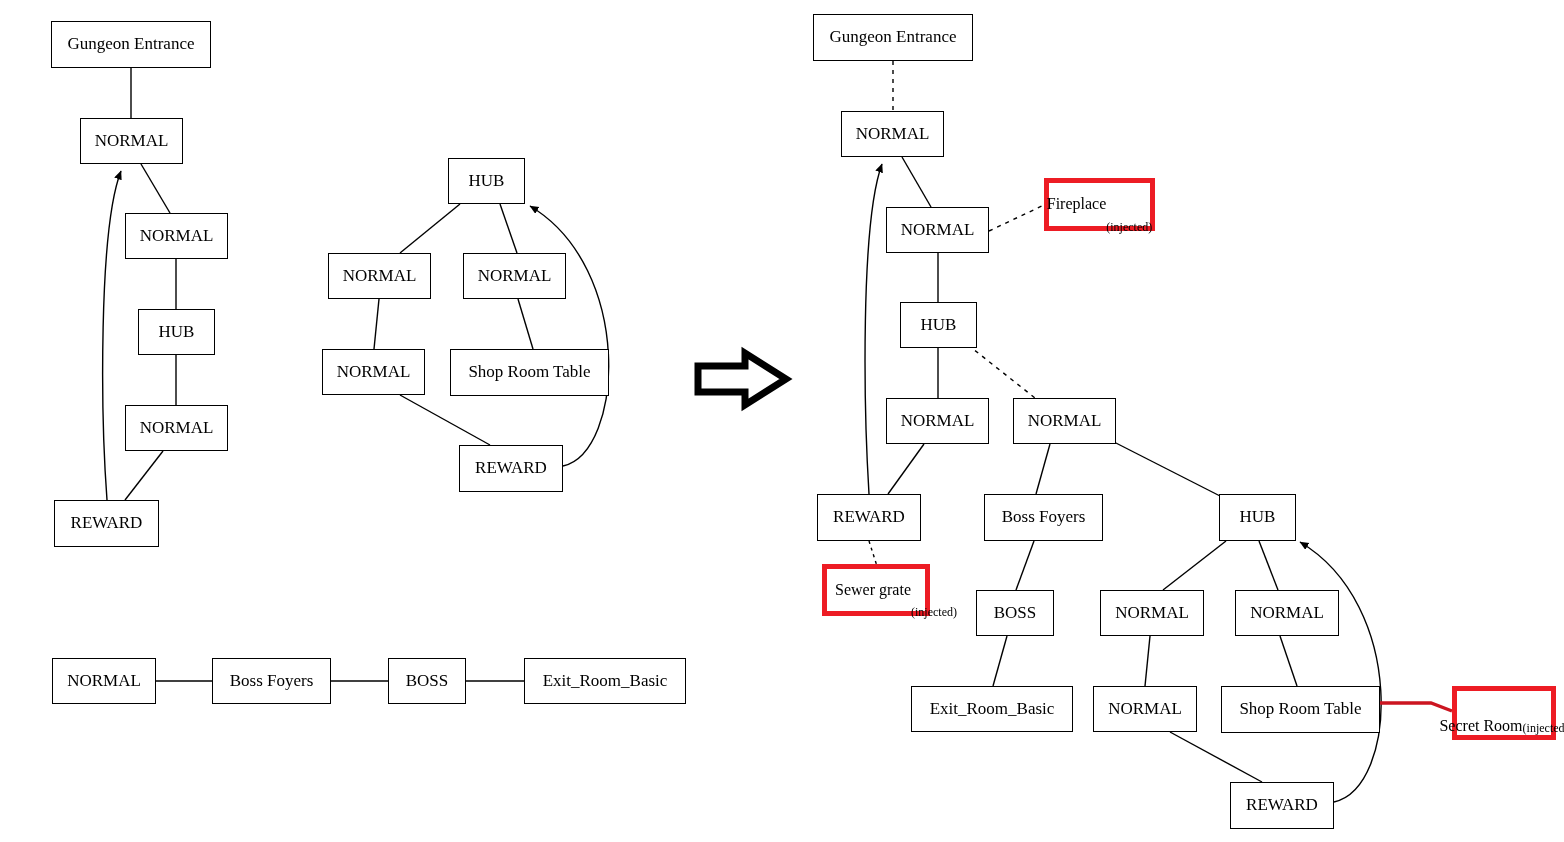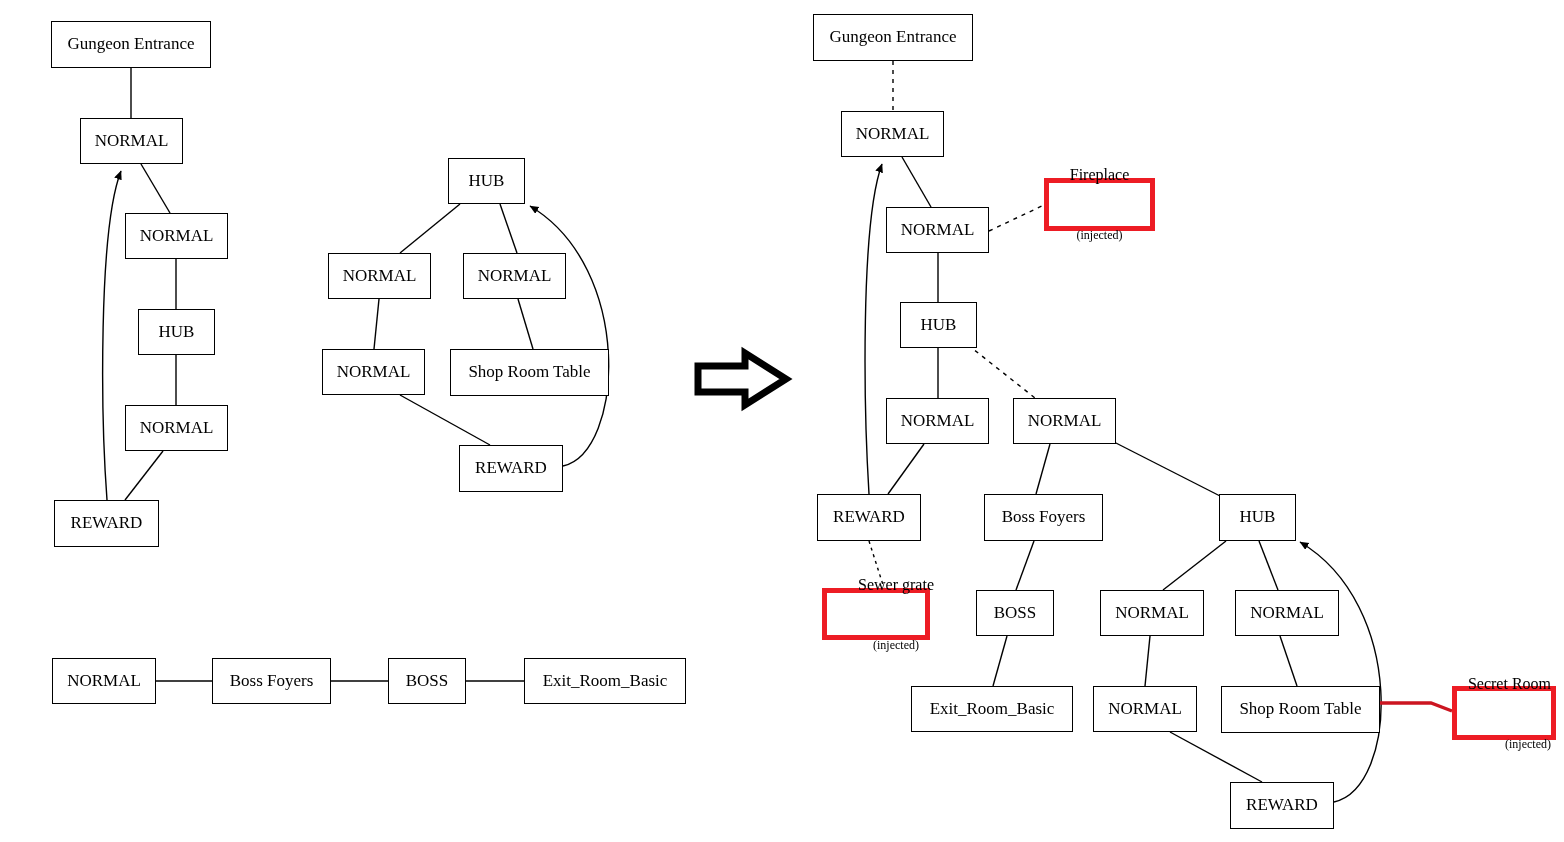--- a/index.html
+++ b/index.html
@@ -38,21 +38,21 @@
     text-align: center;
     color: #000000;
     font-family: "Liberation Serif", "DejaVu Serif", serif;
     font-size: 17px;
     line-height: 1.1;
     white-space: nowrap;
     z-index: 3;
   }
   .node.injected {
     border: 5px solid #ed1c24;
-    flex-direction: column;
+    flex-direction: row;
     z-index: 4;
   }
   .node.injected .inj-title {
     font-size: 16px;
     line-height: 1.05;
   }
   .node.injected .inj-sub {
     font-size: 12px;
     line-height: 1.05;
     margin-top: 45px;
@@ -217,21 +217,21 @@
       <span>Shop Room Table</span>
     </div>
   <div class="node" style="left:1230px;top:782px;width:104px;height:47px;">
       <span>REWARD</span>
     </div>
 
   <div class="node injected" style="left:1044px;top:178px;width:111px;height:53px;">
     <span class="inj-title">Fireplace</span>
     <span class="inj-sub">(injected)</span>
   </div>
-  <div class="node injected" style="left:822px;top:588px;width:108px;height:52px;padding-left:40px;">
+  <div class="node injected" style="left:822px;top:564px;width:108px;height:52px;padding-left:40px;">
     <span class="inj-title">Sewer grate</span>
     <span class="inj-sub">(injected)</span>
   </div>
   <div class="node injected" style="left:1452px;top:686px;width:104px;height:54px;align-items:flex-end;">
     <span class="inj-title">Secret Room</span>
     <span class="inj-sub">(injected)</span>
   </div>
 
 </div>
 

